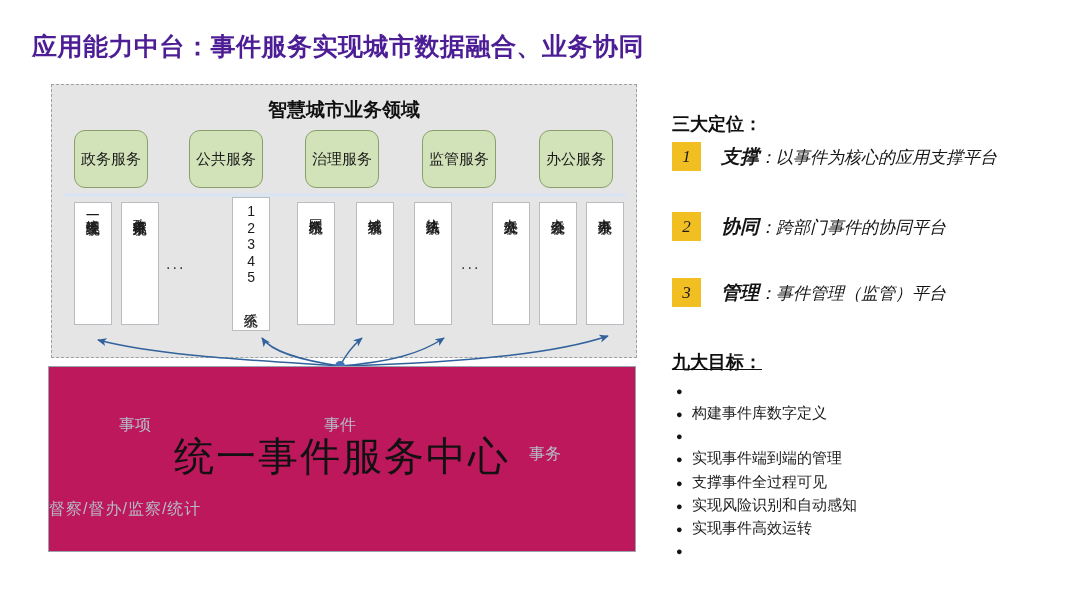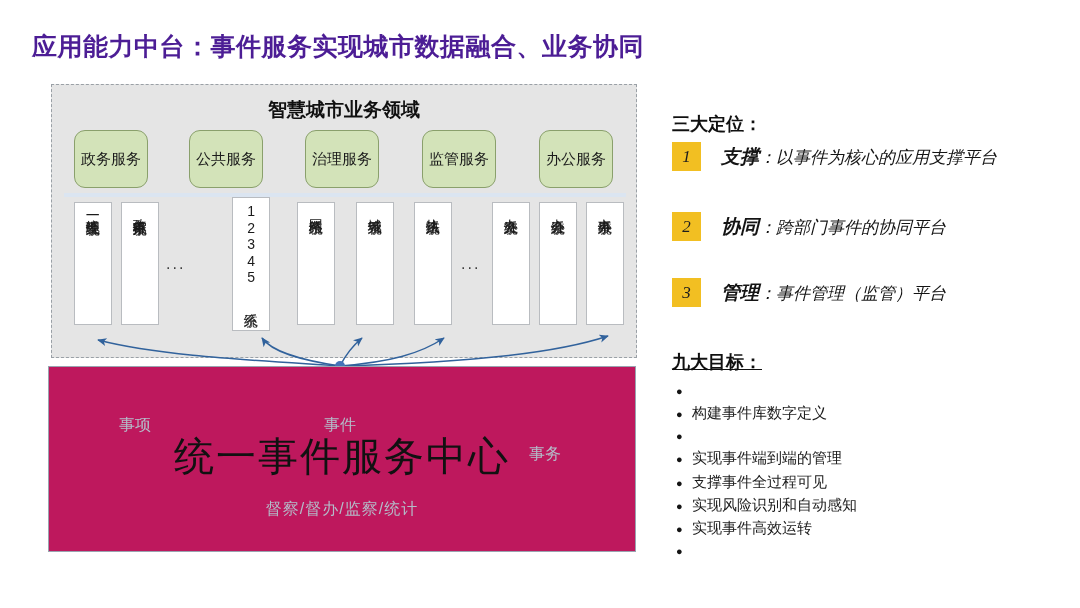--- a/index.html
+++ b/index.html
@@ -137,21 +137,21 @@
     top: 62px;
     text-align: center;
     font-size: 40px;
     letter-spacing: 2px;
     color: #111111;
   }
   #center-sub {
     position: absolute;
     left: 0; right: 0;
     top: 132px;
-    text-align: center;
+    text-align: left;
     font-size: 16px;
     color: #b4bcc9;
     letter-spacing: 1px;
   }
 
   
   #positions-heading {
     position: absolute;
     left: 672px;
     top: 88px;

